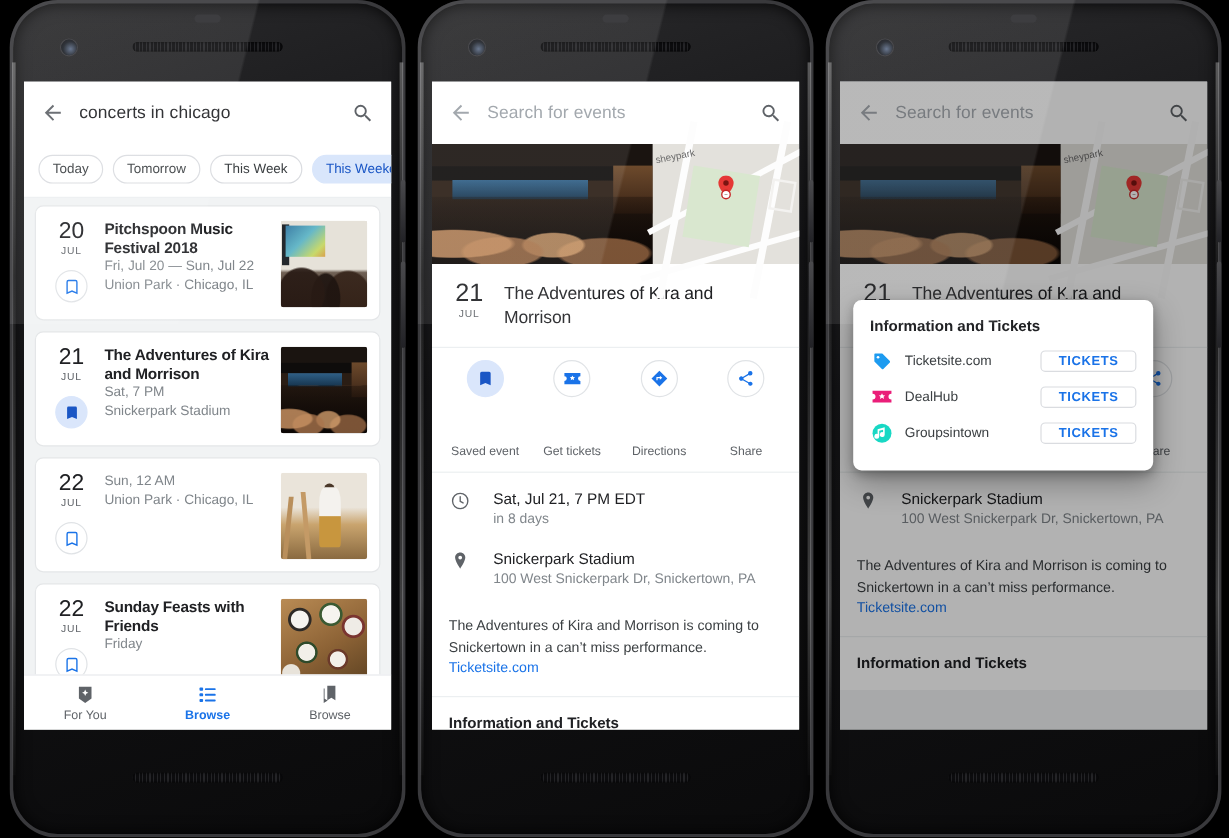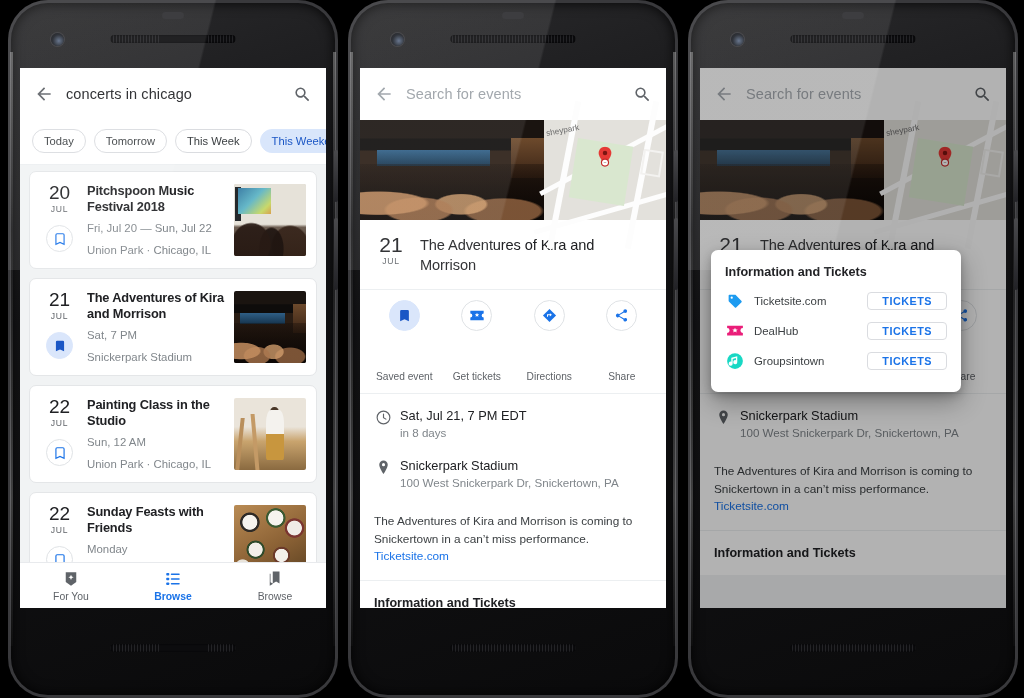--- a/index.html
+++ b/index.html
@@ -84,21 +84,21 @@
     margin-bottom: 9px; padding: 10px 10px 10px 8px; display: flex; gap: 6px; min-height: 92px;
   }
   .dcol { width: 43px; flex: none; text-align: center; padding-top: 1px; }
   .dnum { font-size: 19px; color: #202124; line-height: 20px; font-weight: 400; }
   .dmon { font-size: 8.6px; color: #5f6368; letter-spacing: .7px; margin-top: 1px; }
   .bmk { width: 27px; height: 27px; border-radius: 50%; margin: 11px auto 0;
          border: 1px solid #e0e3e6; display: flex; align-items: center; justify-content: center; }
   .bmk.on { background: #dae6fb; border-color: #dae6fb; }
   .einfo { flex: 1; min-width: 0; padding-top: 1px; }
   .etitle { font-size: 12.8px; font-weight: 700; color: #202124; line-height: 15.5px; letter-spacing: -.15px; }
-  .emeta { font-size: 11.4px; color: #80868b; line-height: 15px; margin-top: 7px; }
+  .emeta { font-size: 11.4px; color: #80868b; line-height: 15px; margin-top: 1px; }
   .thumb { width: 72px; height: 72px; flex: none; border-radius: 2px; overflow: hidden; margin-top: 2px; }
 
   
   .art-fest {
     width:100%;height:100%;
     background:
       radial-gradient(ellipse at 24% 84%, rgba(40,26,20,.92) 0 24%, transparent 26%),
       radial-gradient(ellipse at 52% 90%, rgba(30,20,16,.9) 0 22%, transparent 24%),
       radial-gradient(ellipse at 78% 86%, rgba(52,34,24,.88) 0 22%, transparent 24%),
       linear-gradient(180deg,#e6e2d9 0 56%, #6f6054 60%, #3a2c22 100%),
@@ -180,21 +180,21 @@
   .dttl { font-size: 14.6px; color: #202124; line-height: 20px; letter-spacing: -.1px; padding-top: 1px; }
 
   .actions { display: flex; border-top: 1px solid #eceff1; padding: 10px 8px 11px; }
   .act { flex: 1; text-align: center; }
   .actcirc { width: 31px; height: 31px; border-radius: 50%; margin: 0 auto 5px;
              border: 1px solid #e0e3e6; display: flex; align-items: center; justify-content: center; }
   .actcirc.fill { background: #dae6fb; border-color: #dae6fb; }
   .actlbl { font-size: 10.2px; color: #5f6368; margin-top: 40px; }
 
   .rows { border-top: 1px solid #eceff1; padding: 13px 14px 6px; }
-  .row { display: flex; gap: 8px; margin-bottom: 16px; align-items: flex-start; }
+  .row { display: flex; gap: 19px; margin-bottom: 16px; align-items: flex-start; }
   .rowico { width: 18px; flex: none; padding-top: 2px; display: flex; justify-content: center; }
   .r1 { font-size: 12.8px; color: #202124; line-height: 17px; }
   .r2 { font-size: 11.6px; color: #80868b; line-height: 16px; margin-top: 1px; }
   .desc { font-size: 11.8px; color: #3c4043; line-height: 17.5px; padding: 0 14px 14px; }
   .lnk { color: #1a73e8; }
   .sect { border-top: 1px solid #eceff1; padding: 15px 14px; font-size: 12.6px; font-weight: 700; color: #202124; }
 
   
   .scrim { position: absolute; inset: 0; background: rgba(0,0,0,0.30); z-index: 25; }
   .dialog {
@@ -306,21 +306,20 @@
           <div class="dcol">
             <div class="dnum">22</div>
             <div class="dmon">JUL</div>
             <div class="bmk">
               <svg viewBox="0 0 24 24" width="14" height="14">
                   <path d="M17 3H7a2 2 0 00-2 2v16l7-3 7 3V5a2 2 0 00-2-2z" fill="none" stroke="#1a73e8" stroke-width="2"></path>
                 </svg>
             </div>
           </div>
           <div class="einfo">
-            <div class="etitle">Painting Class in the Studio</div>
             <div class="emeta">Sun, 12 AM</div>
             <div class="emeta">Union Park · Chicago, IL</div>
           </div>
           <div class="thumb">
             <div class="art-paint">
                 <div class="easel"></div>
                 <div class="easel2"></div>
                 <div class="head"></div>
                 <div class="person"></div>
               </div>
@@ -332,21 +331,21 @@
             <div class="dnum">22</div>
             <div class="dmon">JUL</div>
             <div class="bmk">
               <svg viewBox="0 0 24 24" width="14" height="14">
                   <path d="M17 3H7a2 2 0 00-2 2v16l7-3 7 3V5a2 2 0 00-2-2z" fill="none" stroke="#1a73e8" stroke-width="2"></path>
                 </svg>
             </div>
           </div>
           <div class="einfo">
             <div class="etitle">Sunday Feasts with Friends</div>
-            <div class="emeta">Monday</div>
+            <div class="emeta">Friday</div>
           </div>
           <div class="thumb">
             <div class="art-food"></div>
           </div>
         </div>
 
       </div>
 
       <div class="btmnav">
         <div class="nvitem">

